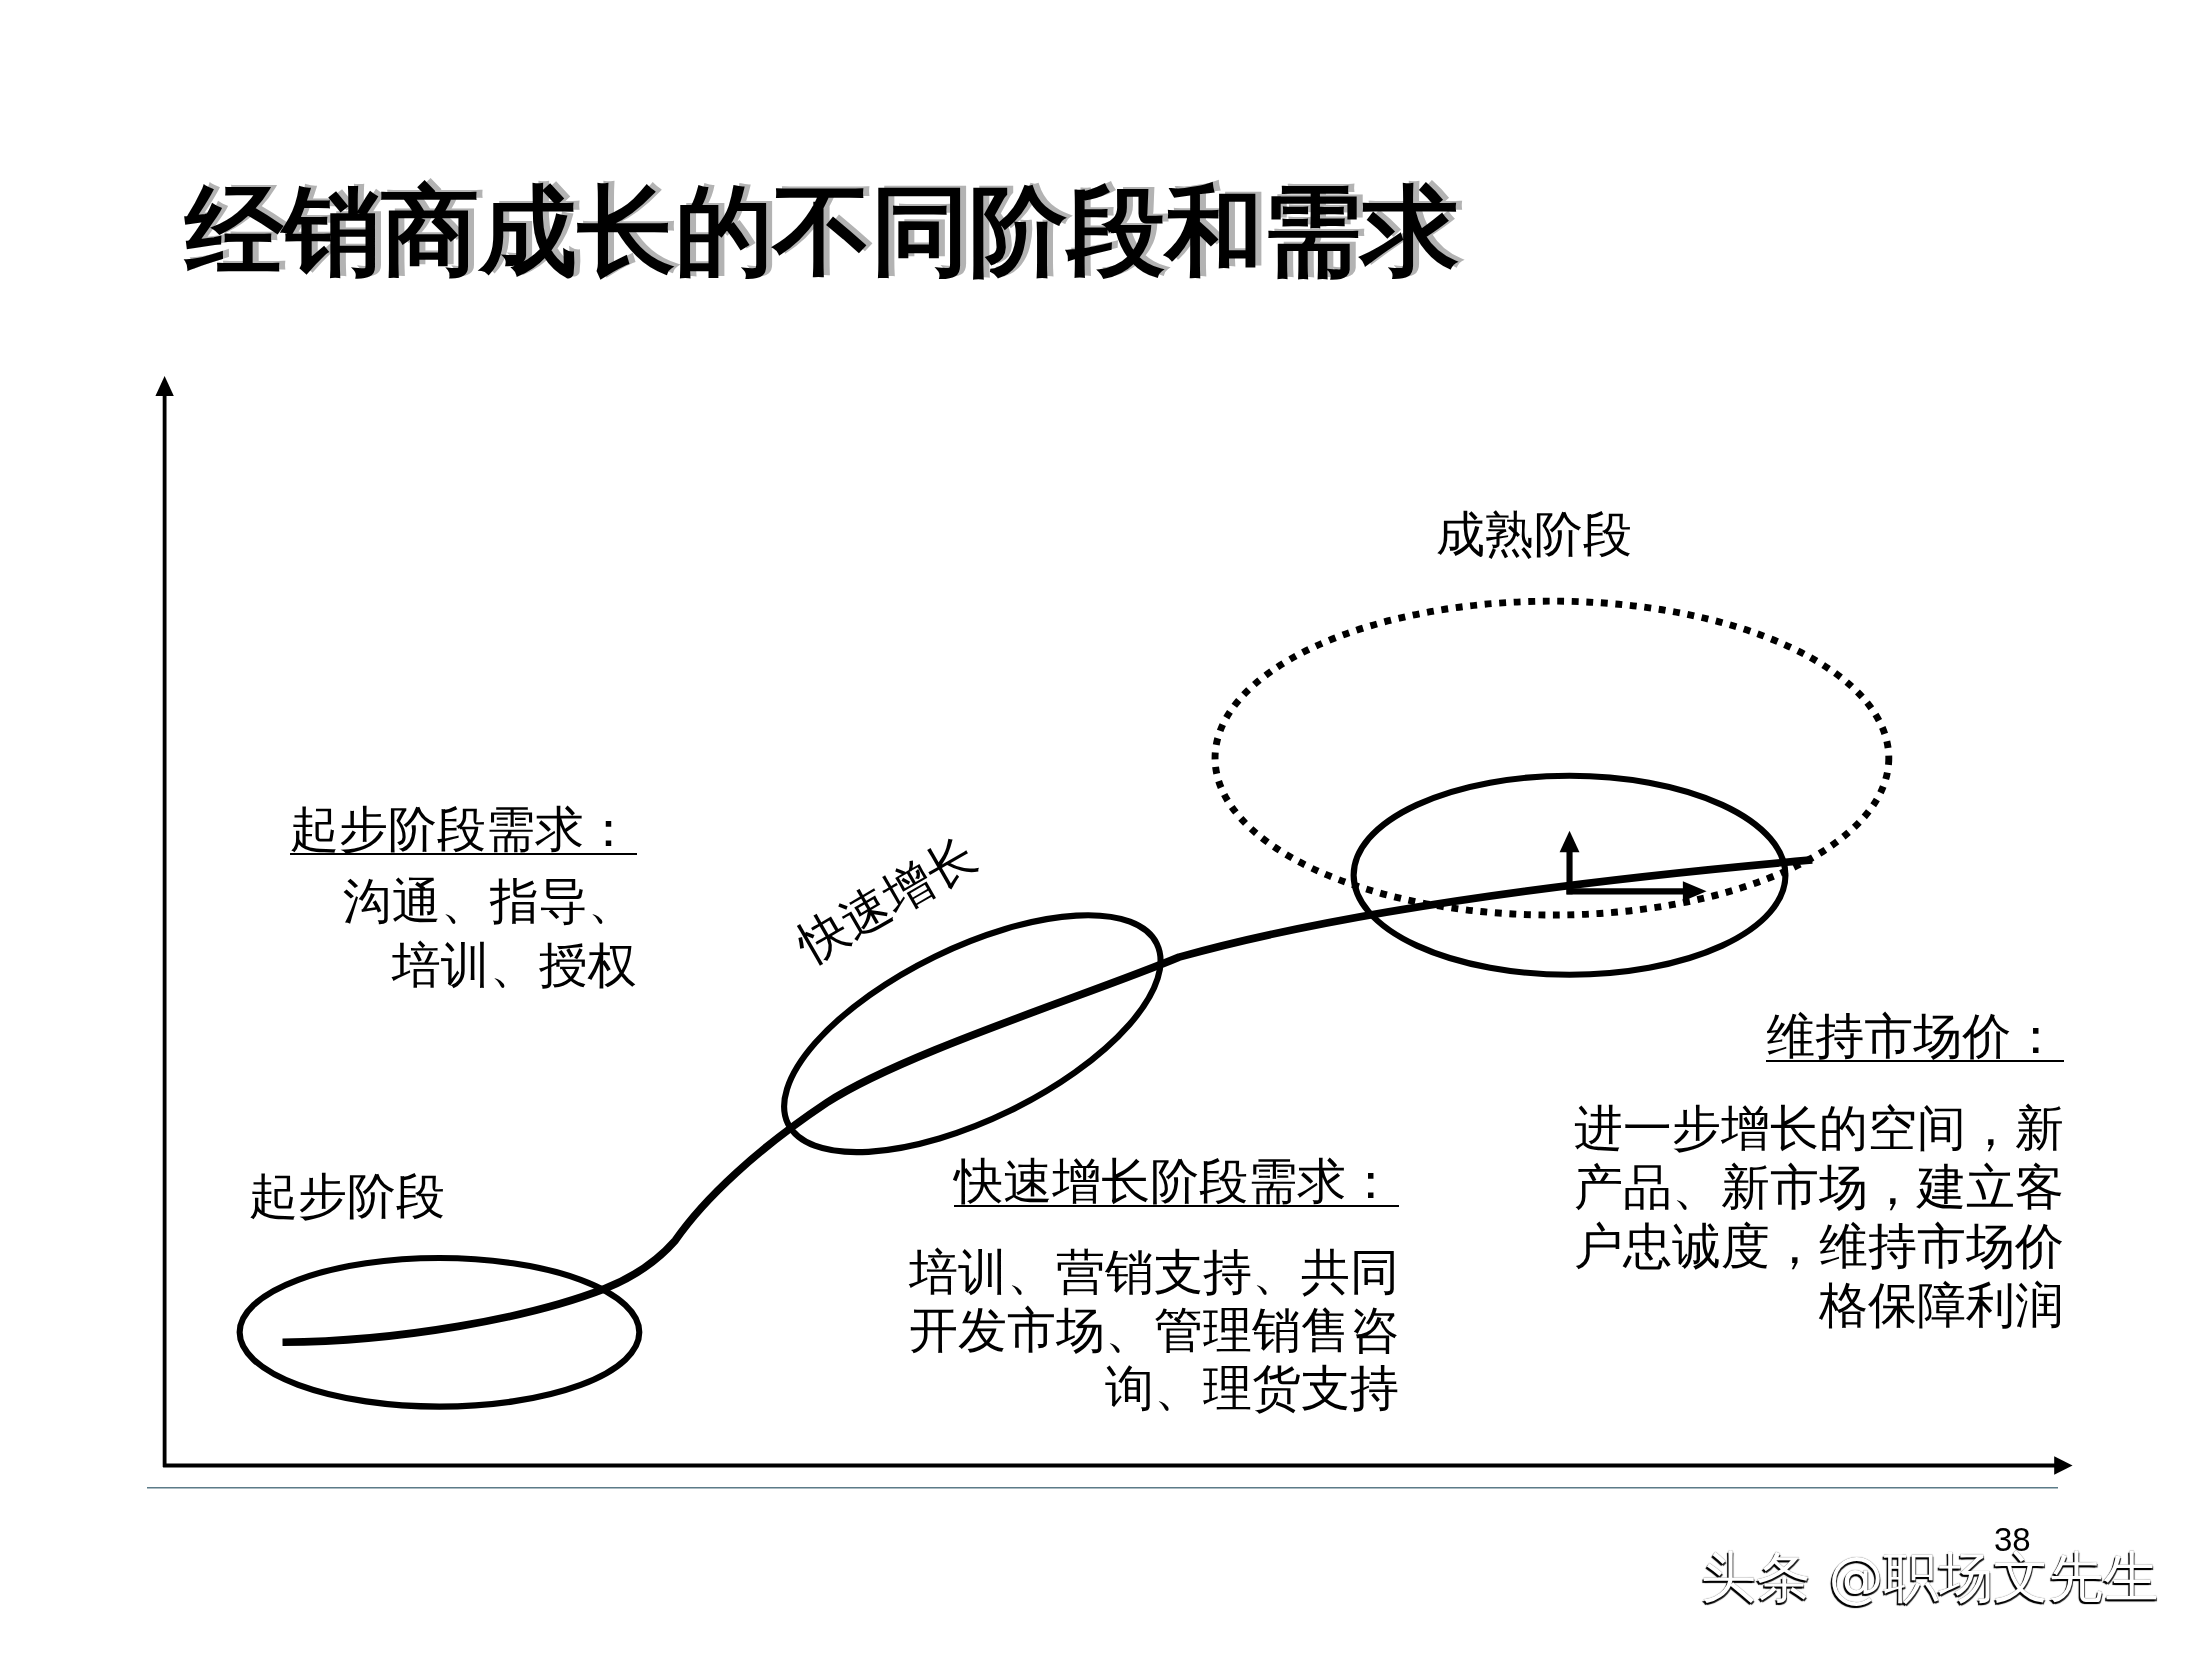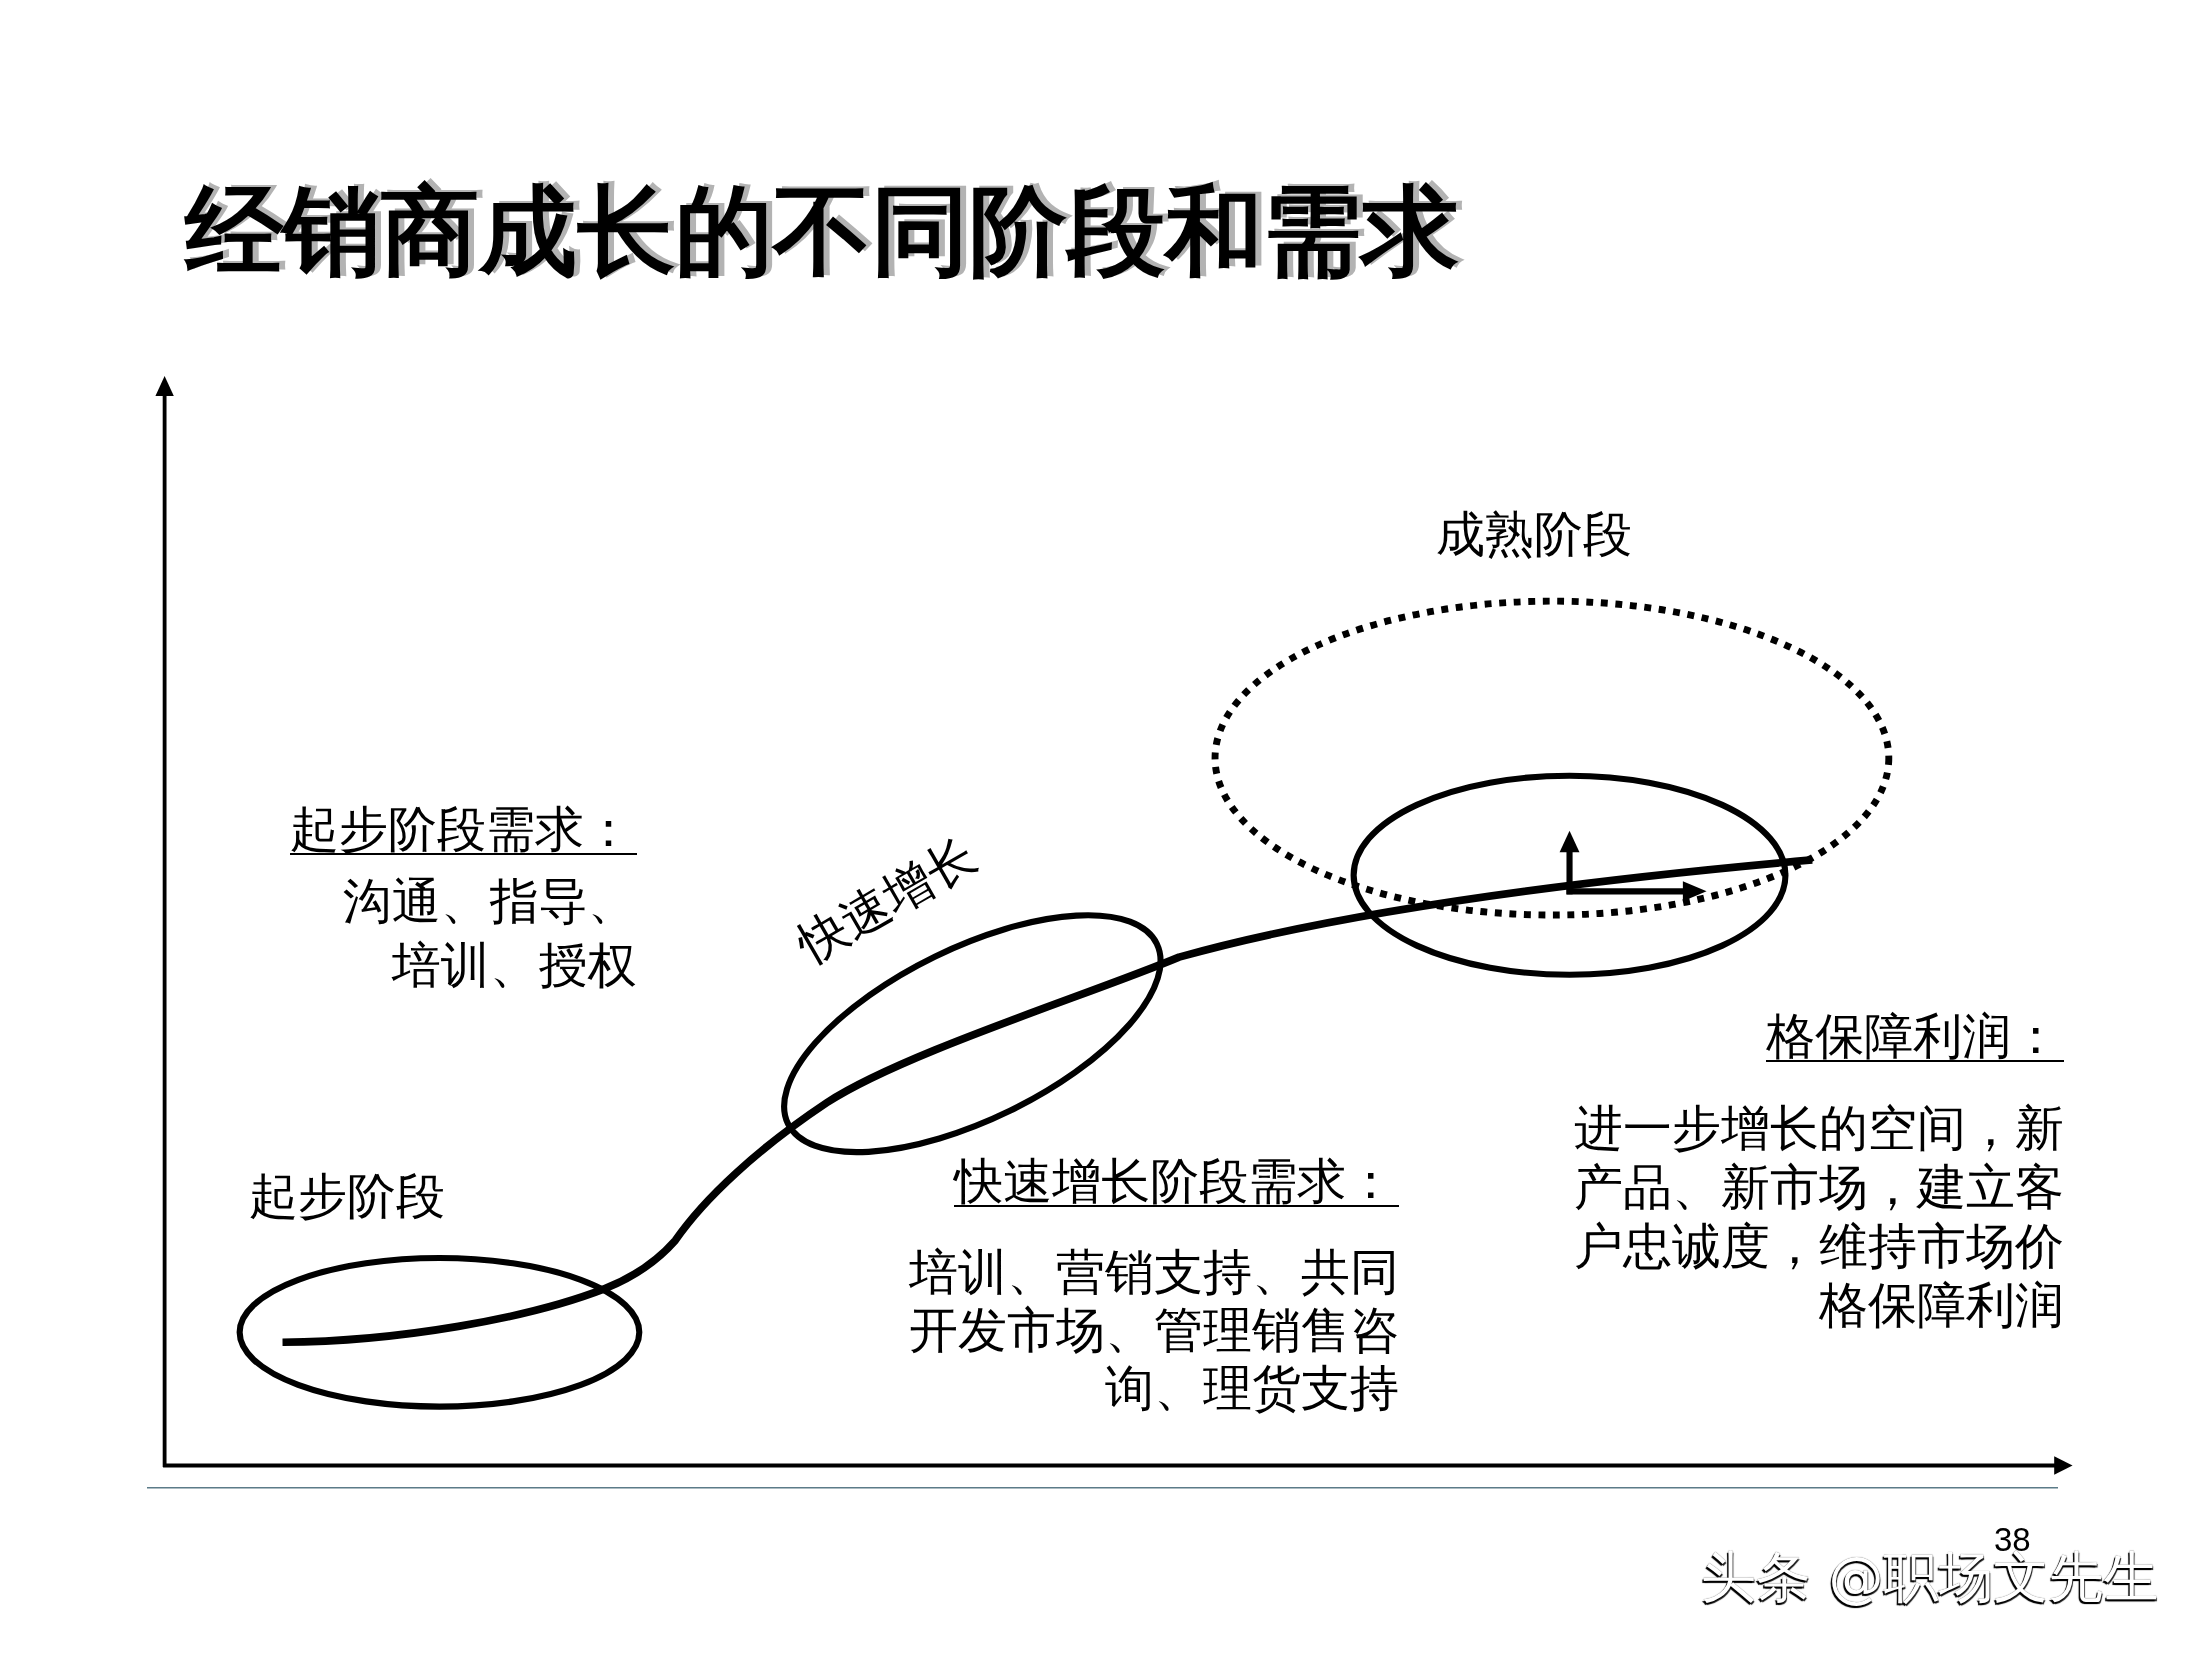--- a/index.html
+++ b/index.html
@@ -101,21 +101,21 @@
 <div class="abs txt needs-block" id="needs-rapid">
   <span class="heading">快速增长阶段需求：</span>
   <div class="lines">
     <span class="line">培训、营销支持、共同</span>
     <span class="line">开发市场、管理销售咨</span>
     <span class="line">询、理货支持</span>
   </div>
 </div>
 
 <div class="abs txt needs-block" id="needs-mature">
-  <span class="heading">格保障利润：</span>
+  <span class="heading">维持市场价：</span>
   <div class="lines">
     <span class="line">进一步增长的空间，新</span>
     <span class="line">产品、新市场，建立客</span>
     <span class="line">户忠诚度，维持市场价</span>
     <span class="line">格保障利润</span>
   </div>
 </div>
 
 <div class="abs page-number">38</div>
 <div class="abs watermark">头条 @职场文先生</div>

